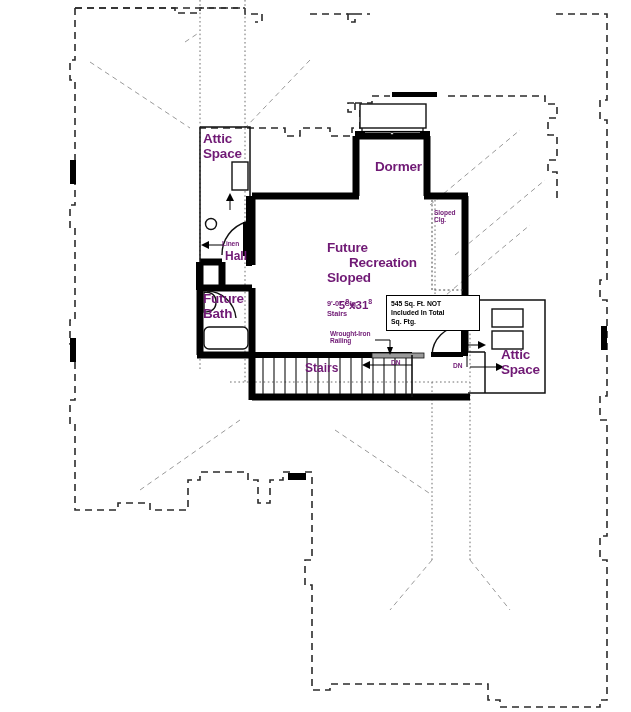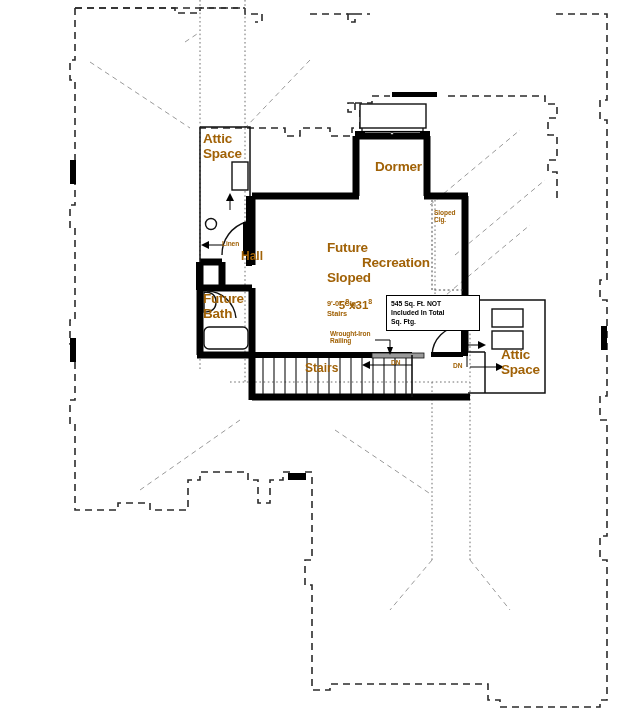--- a/index.html
+++ b/index.html
@@ -1,21 +1,21 @@
 <!DOCTYPE html>
 <html><head>
 <meta charset="utf-8">
 <style>
   html,body{margin:0;padding:0;background:#ffffff;}
   body{width:631px;height:712px;overflow:hidden;
        font-family:"Liberation Sans", sans-serif;color:#000;}
   #plan{position:relative;width:631px;height:712px;background:#fff;}
   #plan svg{position:absolute;left:0;top:0;}
   .lbl{position:absolute;font-family:"Liberation Sans", sans-serif;
-       color:#a16207;white-space:pre;line-height:1.08;}
+       color:#701a75;white-space:pre;line-height:1.08;}
   .big{font-size:13.5px;font-weight:bold;letter-spacing:-0.2px;}
   .mid{font-size:12px;font-weight:bold;}
   .sml{font-size:7.4px;font-weight:bold;letter-spacing:-0.1px;}
   .tiny{font-size:6.6px;font-weight:bold;letter-spacing:-0.1px;}
   .dim{font-size:11.5px;font-weight:bold;}
   .dim sup{font-size:7px;vertical-align:super;}
   .note{position:absolute;border:1.4px solid #000;background:#fff;
         padding:3px 4px;font-size:6.8px;font-weight:bold;line-height:1.35;}
 </style>
 </head>
@@ -252,27 +252,27 @@
   <div class="lbl big" style="left:203px;top:132px;">Attic
 Space</div>
 
   <div class="lbl big" style="left:375px;top:160px;">Dormer</div>
 
   <div class="lbl tiny" style="left:434px;top:209px;">Sloped
 Clg.</div>
 
   <div class="lbl tiny" style="left:222px;top:240px;">Linen</div>
 
-  <div class="lbl mid" style="left:225px;top:250px;margin-left:16px;">Hall</div>
+  <div class="lbl mid" style="left:225px;top:250px;">Hall</div>
 
   <div class="lbl big" style="left:203px;top:292px;">Future
 Bath</div>
 
   <div class="lbl big" style="left:327px;top:241px;">Future</div>
-  <div class="lbl big" style="left:346px;top:256px;padding-left:16px;">Recreation</div>
+  <div class="lbl big" style="left:333px;top:256px;padding-left:16px;">Recreation</div>
   <div class="lbl big" style="left:327px;top:271px;">Sloped</div>
 
   <div class="lbl dim" style="left:326px;top:286px;">
     <span>5</span><sup>8</sup><span>x</span><span>31</span><sup>8</sup>
   </div>
 
   <div class="lbl sml" style="left:327px;top:300px;">9'-0" Clg.</div>
   <div class="lbl sml" style="left:327px;top:310px;">Stairs</div>
 
   <div class="note" style="left:386px;top:295px;width:84px;">

